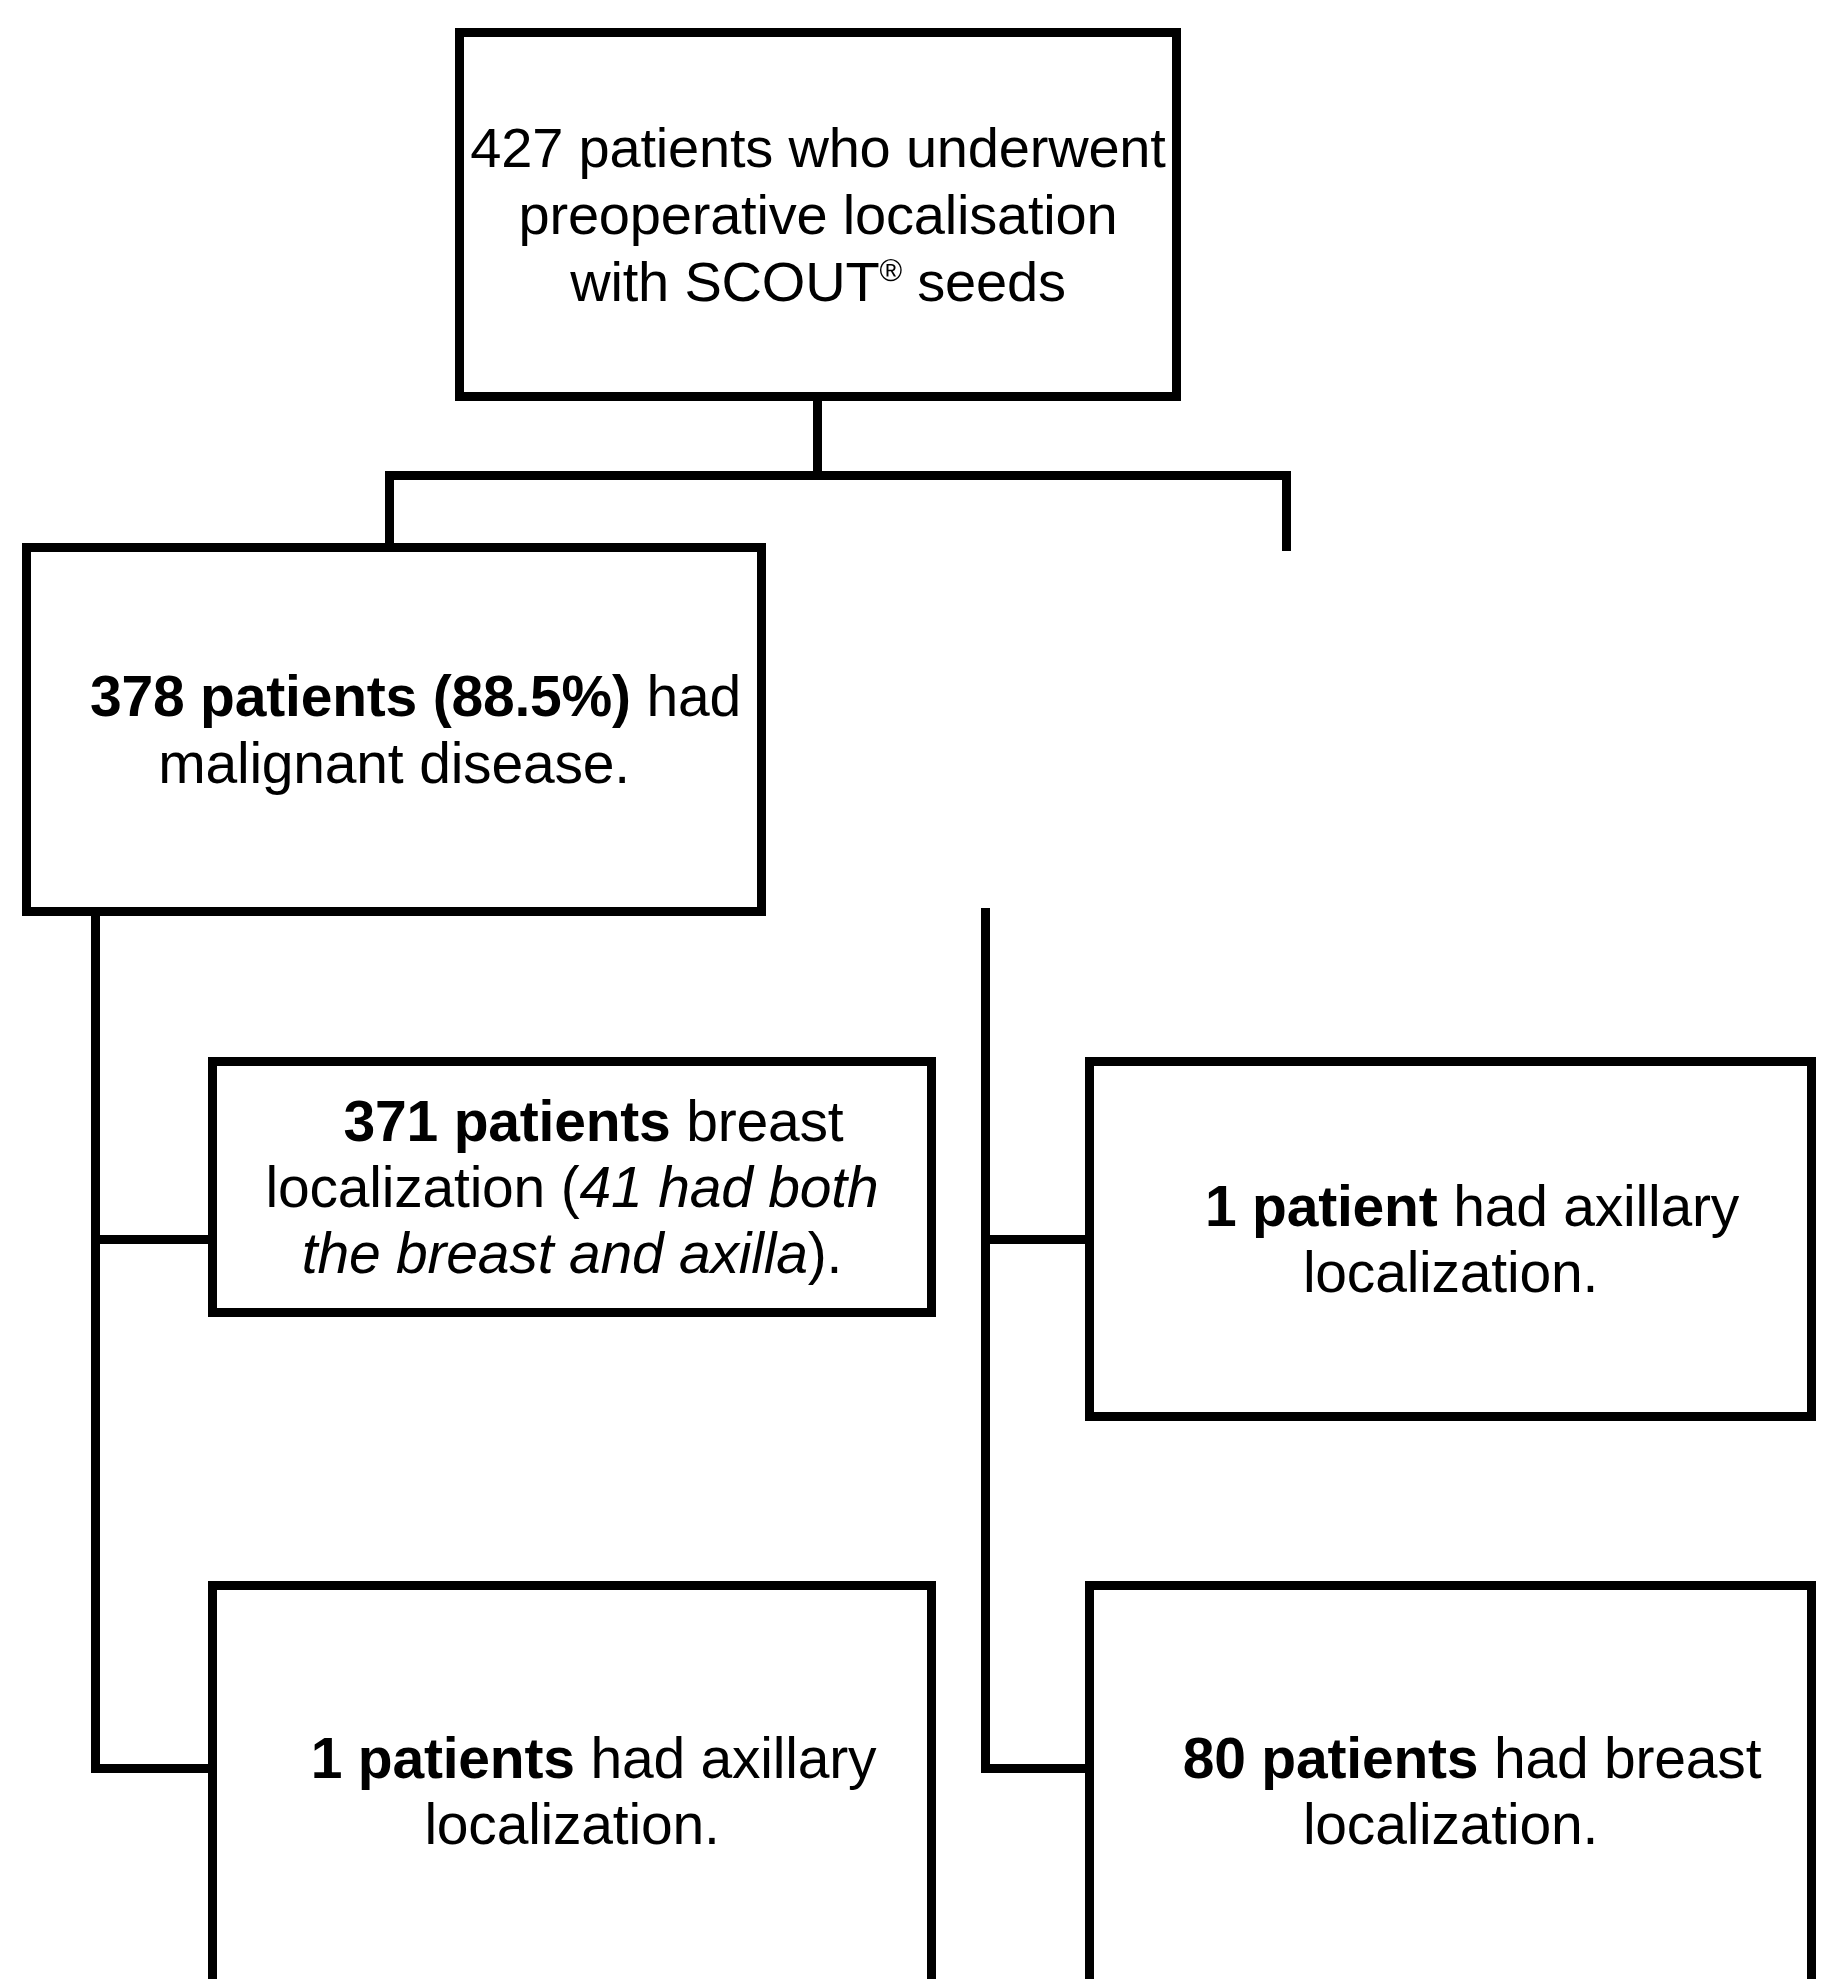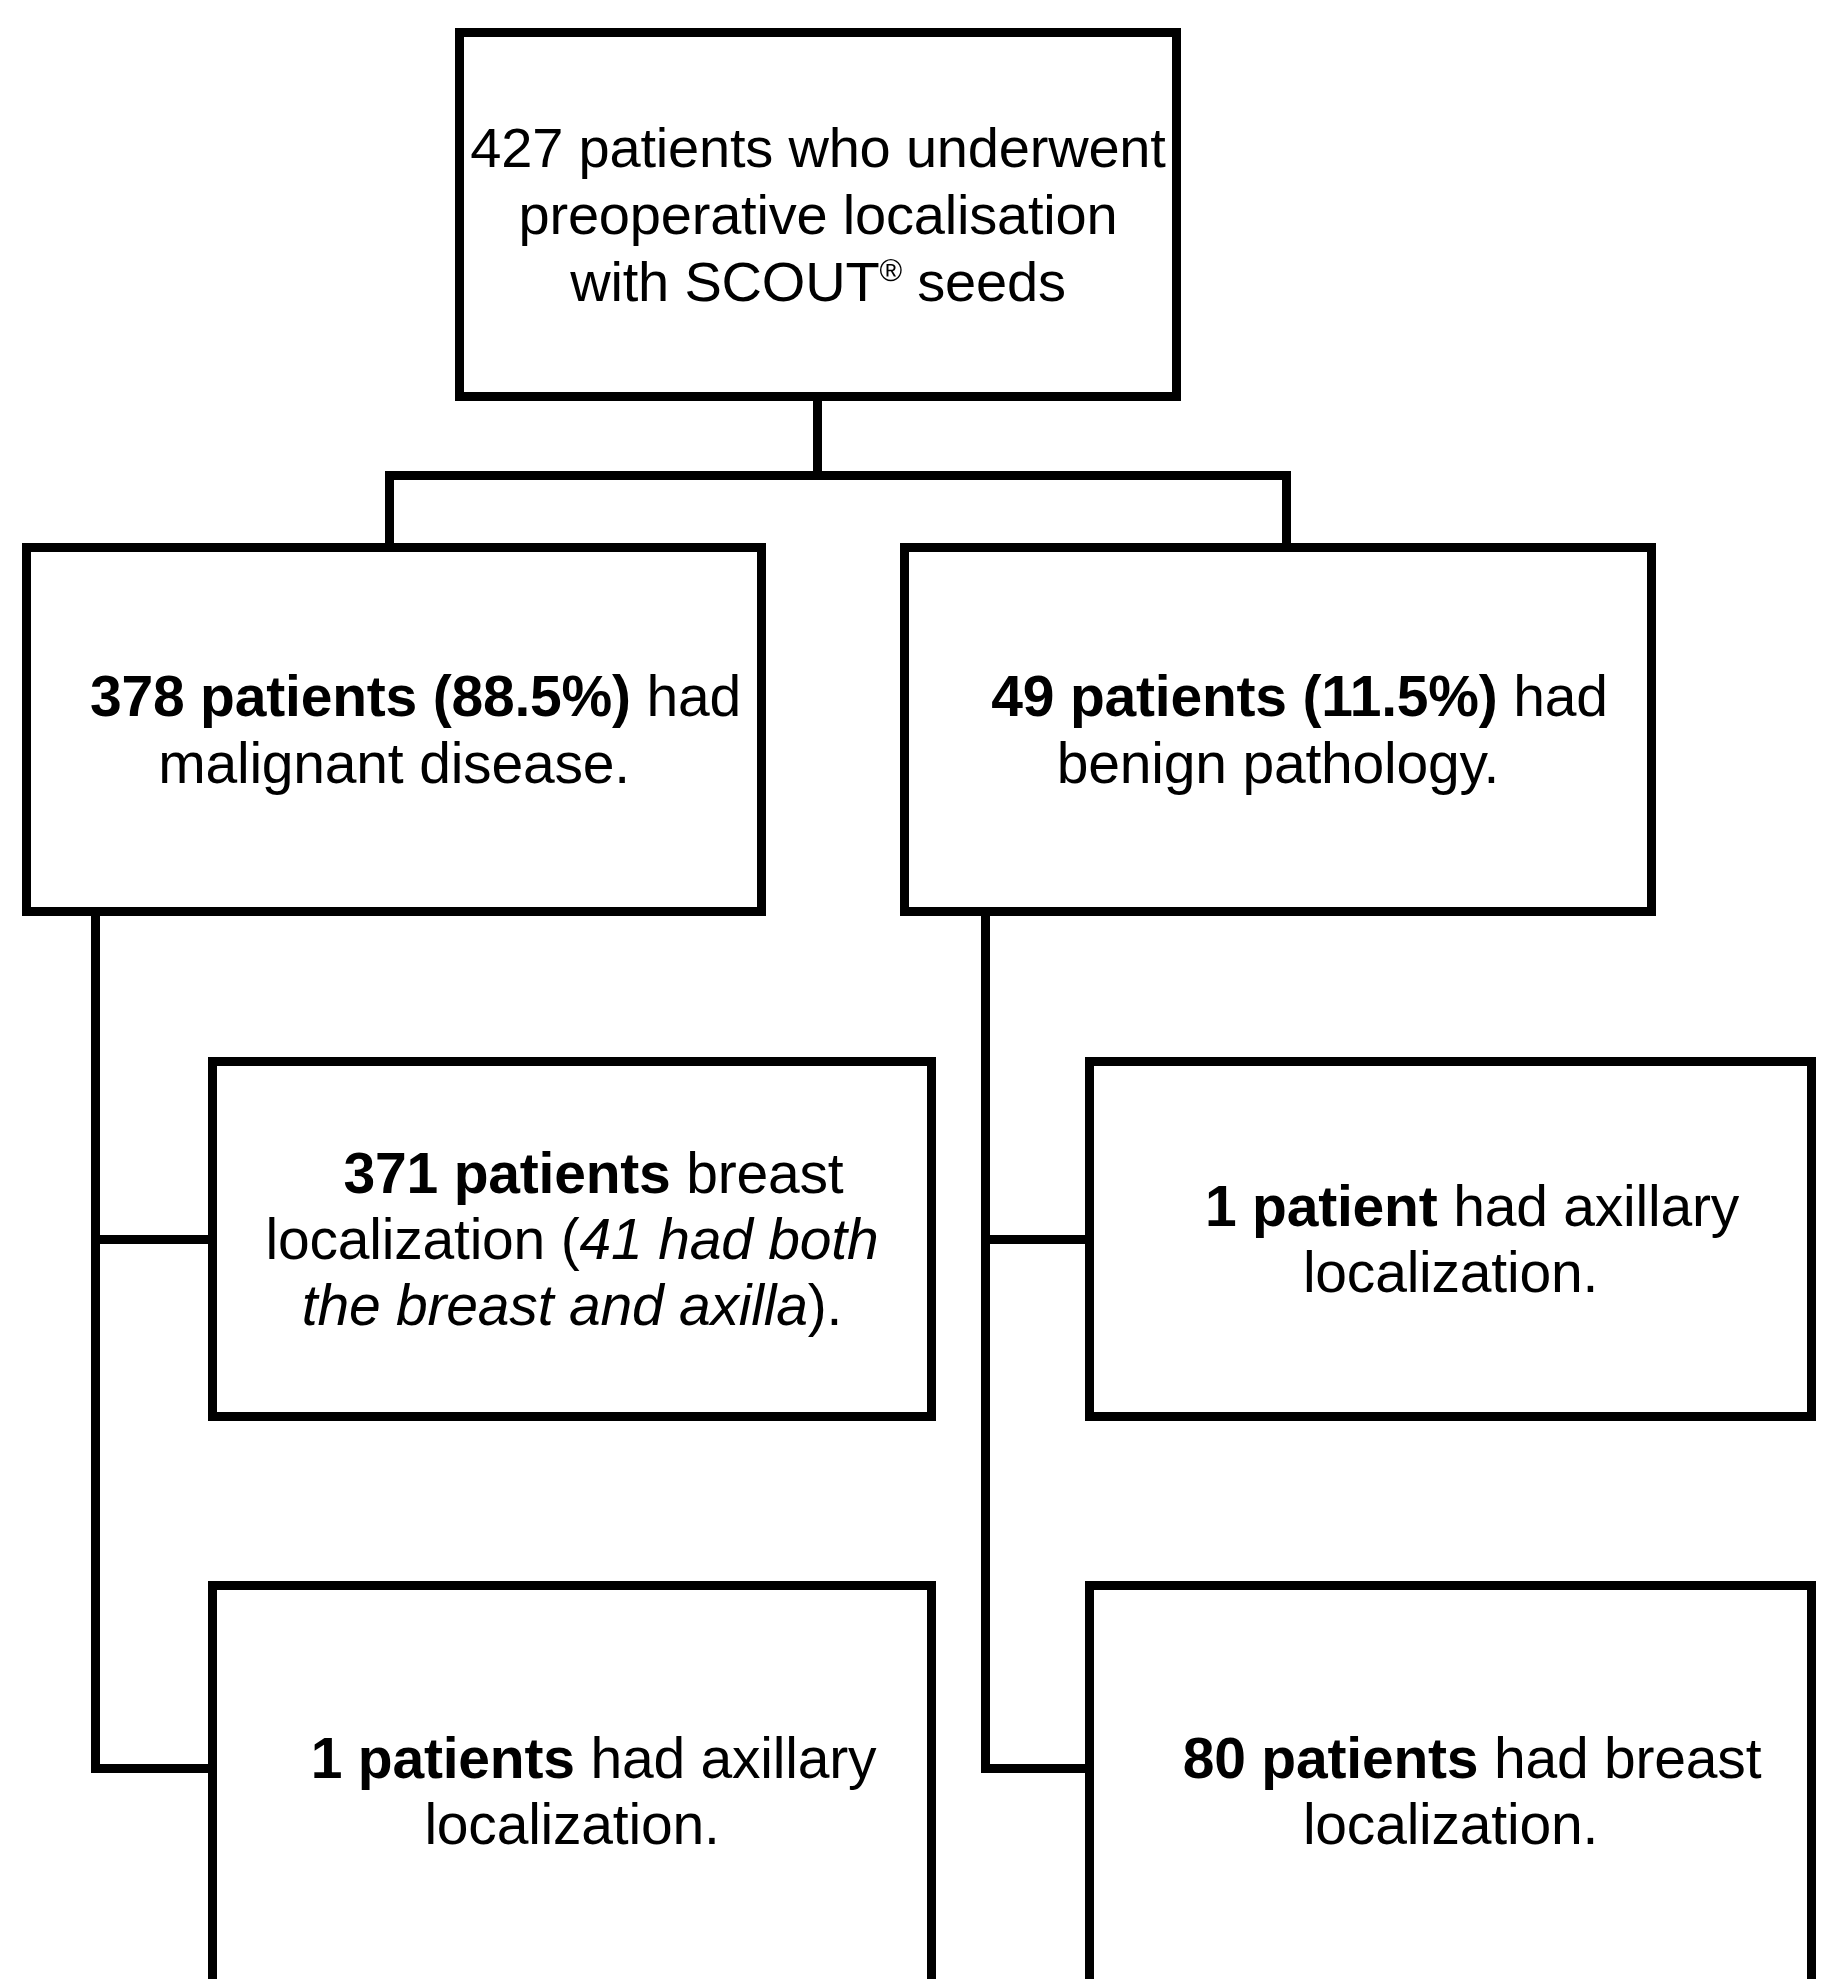--- a/index.html
+++ b/index.html
@@ -53,21 +53,21 @@
     background: #000000;
     z-index: 1;
   }
   .vline { width: 9px; }
   .hline { height: 9px; }
 
   
   #node-top      { left: 455px;  top: 28px;   width: 726px;  height: 373px; }
   #node-malignant{ left: 22px;   top: 543px;  width: 744px;  height: 373px; }
   #node-benign   { left: 900px;  top: 543px;  width: 756px;  height: 373px; }
-  #node-breast-loc{left: 208px;  top: 1057px; width: 728px;  height: 364px; align-items: center; }
+  #node-breast-loc{left: 208px;  top: 1057px; width: 728px;  height: 260px; align-items: center; }
   #node-ax-1     { left: 1085px; top: 1057px; width: 731px;  height: 364px; align-items: center; }
   #node-ax-7     { left: 208px;  top: 1581px; width: 728px;  height: 420px; }
   #node-breast-48{ left: 1085px; top: 1581px; width: 731px;  height: 420px; }
 
   
   #conn-top-stem     { left: 813px; top: 396px;  height: 84px; }
   #conn-top-bar      { left: 385px; top: 471px;  width: 906px; }
   #conn-top-drop-l   { left: 385px; top: 471px;  height: 80px; }
   #conn-top-drop-r   { left: 1282px;top: 471px;  height: 80px; }
 
@@ -98,23 +98,20 @@
   <div class="line hline" id="conn-right-arm-2"></div>
 
   <div class="node top" id="node-top">
     <span class="txt"><span>427 patients who underwent preoperative localisation with SCOUT</span><sup style="font-size:0.55em; vertical-align:super;">®</sup><span> seeds</span></span>
   </div>
 
   <div class="node" id="node-malignant">
     <span class="txt"><b>378 patients (88.5%)</b><span> had malignant disease.</span></span>
   </div>
 
-  <div class="node" id="node-benign">
-    <span class="txt"><b>49 patients (11.5%)</b><span> had benign pathology.</span></span>
-  </div>
 
   <div class="node" id="node-breast-loc">
     <span class="txt"><b>371 patients</b><span> breast localization (</span><i>41 had both the breast and axilla</i><span>).</span></span>
   </div>
 
   <div class="node" id="node-ax-1">
     <span class="txt"><b>1 patient</b><span> had axillary localization.</span></span>
   </div>
 
   <div class="node" id="node-ax-7">

